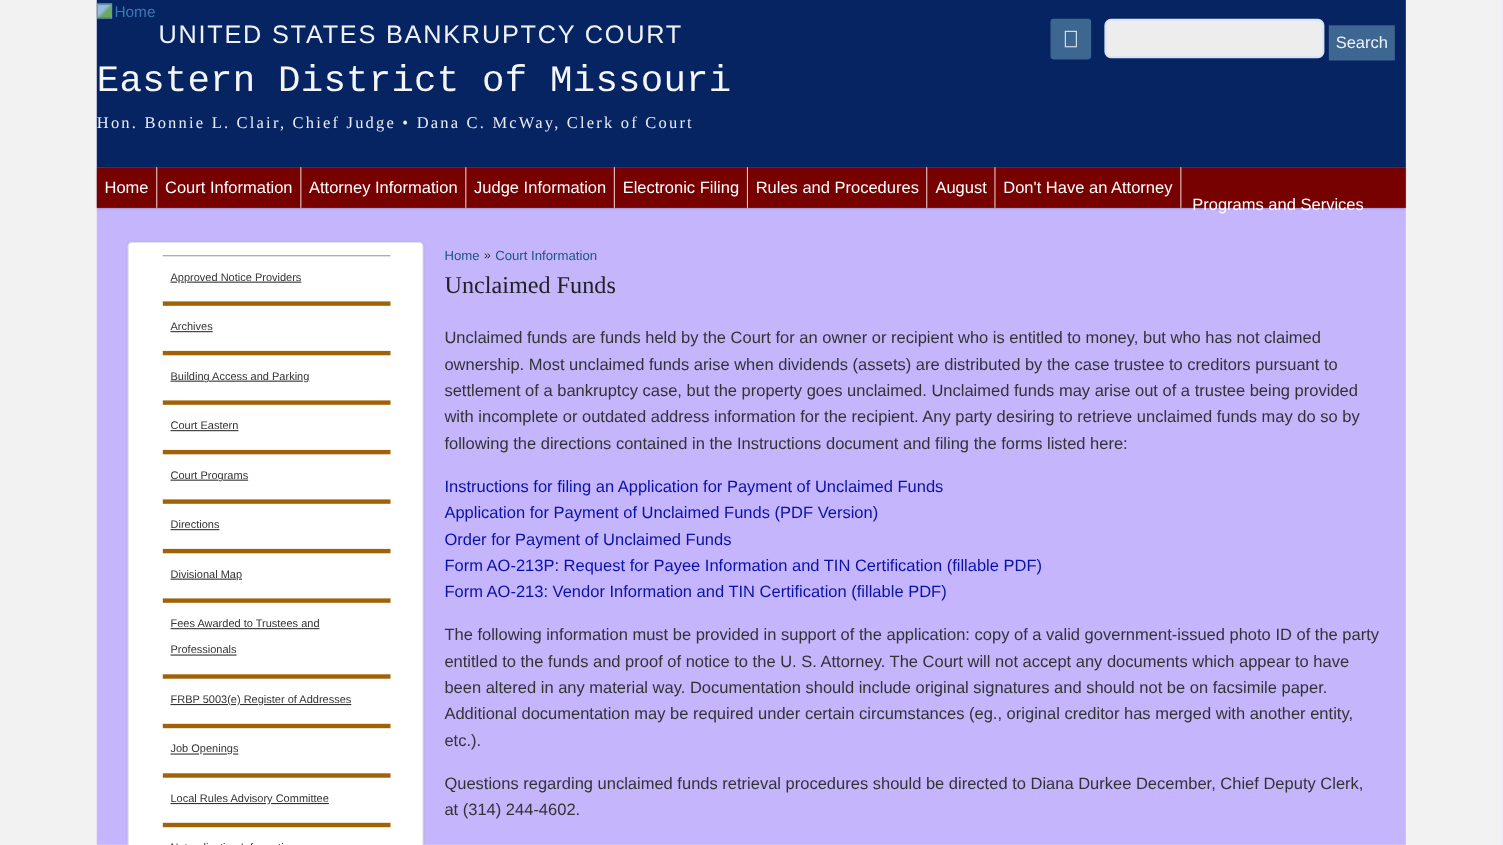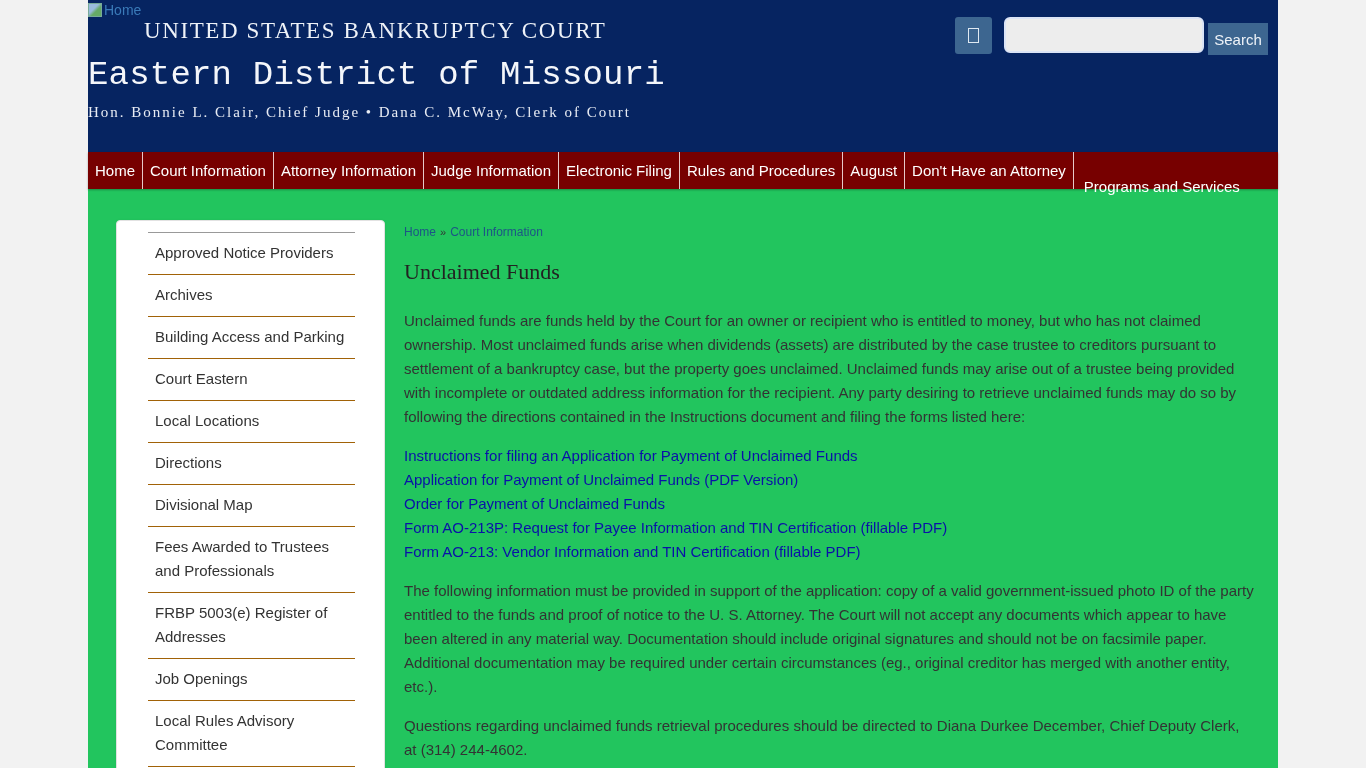--- a/index.html
+++ b/index.html
@@ -1,38 +1,38 @@
 <!DOCTYPE html>
 <html><head>
 <meta charset="utf-8">
 <style>
   * { box-sizing: border-box; margin: 0; padding: 0; }
   html, body { width: 1366px; height: 768px; overflow: hidden; background: #f2f2f2; }
   body { font-family: "Liberation Sans", sans-serif; color: #333; }
-  .wrap { position: absolute; left: 88px; top: 0; width: 1190px; height: 768px; background: #22c55e; }
+  .wrap { position: absolute; left: 88px; top: 0; width: 1190px; height: 768px; background: #c4b5fd; }
   .header { position: absolute; left: 0; top: 0; width: 1190px; height: 152px; background: #062461; }
   .home-img { position: absolute; left: 0; top: 2px; font-size: 14px; color: #3a7ab8; font-family: "Liberation Sans", sans-serif; display: flex; align-items: center; }
   .home-img .broken { display: inline-block; width: 14px; height: 14px; border: 1px solid #7a9; background: linear-gradient(135deg,#9bd 40%, #6a6 60%); margin-right: 2px; }
-  .court-line { position: absolute; left: 56px; top: 18px; font-family: Liberation Serif, serif; font-size: 23px; letter-spacing: 1.6px; color: #eef2f8; white-space: nowrap; }
+  .court-line { position: absolute; left: 56px; top: 18px; font-family: Liberation Sans, sans-serif; font-size: 23px; letter-spacing: 1.6px; color: #eef2f8; white-space: nowrap; }
   .district { position: absolute; left: 0; top: 56px; font-family: Liberation Mono, monospace; font-size: 34px; color: #f4f6fa; white-space: nowrap; letter-spacing: 0.2px; }
   .judges { position: absolute; left: 0; top: 104px; font-family: "Liberation Serif", serif; font-size: 15px; letter-spacing: 2px; color: #e8ecf4; white-space: nowrap; }
   .icon-btn { position: absolute; left: 867px; top: 17px; width: 37px; height: 37px; background: #3d6690; border-radius: 3px; display: flex; align-items: center; justify-content: center; }
   .icon-btn .glyph { width: 11px; height: 15px; border: 1.5px solid #dfe9f2; border-left-width: 1px; }
   .search-input { position: absolute; left: 916px; top: 17px; width: 200px; height: 36px; background: #ededed; border: 2px solid #dbe4f6; border-radius: 6px; font-size: 15px; padding: 0 8px; font-family: "Liberation Sans", sans-serif; }
   .search-btn { position: absolute; left: 1120px; top: 23px; width: 60px; height: 32px; background: #3d6690; color: #eef3f8; border: none; border-radius: 0; font-size: 15px; font-family: "Liberation Sans", sans-serif; }
   .nav { position: absolute; left: 0; top: 152px; width: 1190px; height: 37px; background: #770000; display: flex; box-shadow: 0 1px 2px rgba(0,0,0,0.3); }
   .nav-item { height: 37px; color: #fff; font-size: 15px; line-height: 37px; padding: 0 7px; border-right: 1px solid #e7c9c9; white-space: nowrap; }
   .nav-item:last-child { border-right: none; padding: 16px 10px; }
   .sidebar { position: absolute; left: 28px; top: 220px; width: 269px; height: 560px; border: 1px solid #e2e2e2; border-radius: 4px; background: #fff; box-shadow: 0 0 3px rgba(0,0,0,0.05); }
   .side-list { position: absolute; left: 31px; top: 11px; width: 207px; border-top: 1px solid #999; list-style: none; }
-  .side-list li { border-bottom: 1px solid #a16207; padding: 8px 7px 9px 7px; font-size: 15px; line-height: 24px; color: #333; }
+  .side-list li { border-bottom: 4px solid #a16207; padding: 8px 7px 9px 7px; font-size: 10px; line-height: 24px; color: #333; text-decoration: underline; }
   .main { position: absolute; left: 316px; top: 220px; width: 850px; }
   .breadcrumb { font-size: 12px; color: #1d5586; margin-top: 5px; display: flex; align-items: center; }
   .breadcrumb .sep { font-size: 11px; color: #333; margin: 0 4px; }
-  .title { font-family: "Liberation Serif", serif; font-size: 22px; color: #222; font-weight: normal; margin-top: 20px; }
+  .title { font-family: "Liberation Serif", serif; font-size: 22px; color: #222; font-weight: normal; margin-top: 7px; }
   .para { font-size: 15px; line-height: 24px; color: #333; }
   .p1 { margin-top: 24px; }
   .links { margin-top: 15px; list-style: none; }
   .links li { font-size: 15px; line-height: 24px; }
   .links a { color: #0a11a8; text-decoration: none; }
   .p2 { margin-top: 15px; }
   .p3 { margin-top: 15px; }
 </style>
 </head>
 <body>
@@ -66,21 +66,21 @@
     <div class="nav-item">Don't Have an Attorney</div>
     <div class="nav-item">Programs and Services</div>
   </div>
 
   <div class="sidebar">
     <ul class="side-list">
       <li>Approved Notice Providers</li>
       <li>Archives</li>
       <li>Building Access and Parking</li>
       <li>Court Eastern</li>
-      <li>Local Locations</li>
+      <li>Court Programs</li>
       <li>Directions</li>
       <li>Divisional Map</li>
       <li>Fees Awarded to Trustees and Professionals</li>
       <li>FRBP 5003(e) Register of Addresses</li>
       <li>Job Openings</li>
       <li>Local Rules Advisory Committee</li>
       <li>Naturalization Information</li>
     </ul>
   </div>
 

